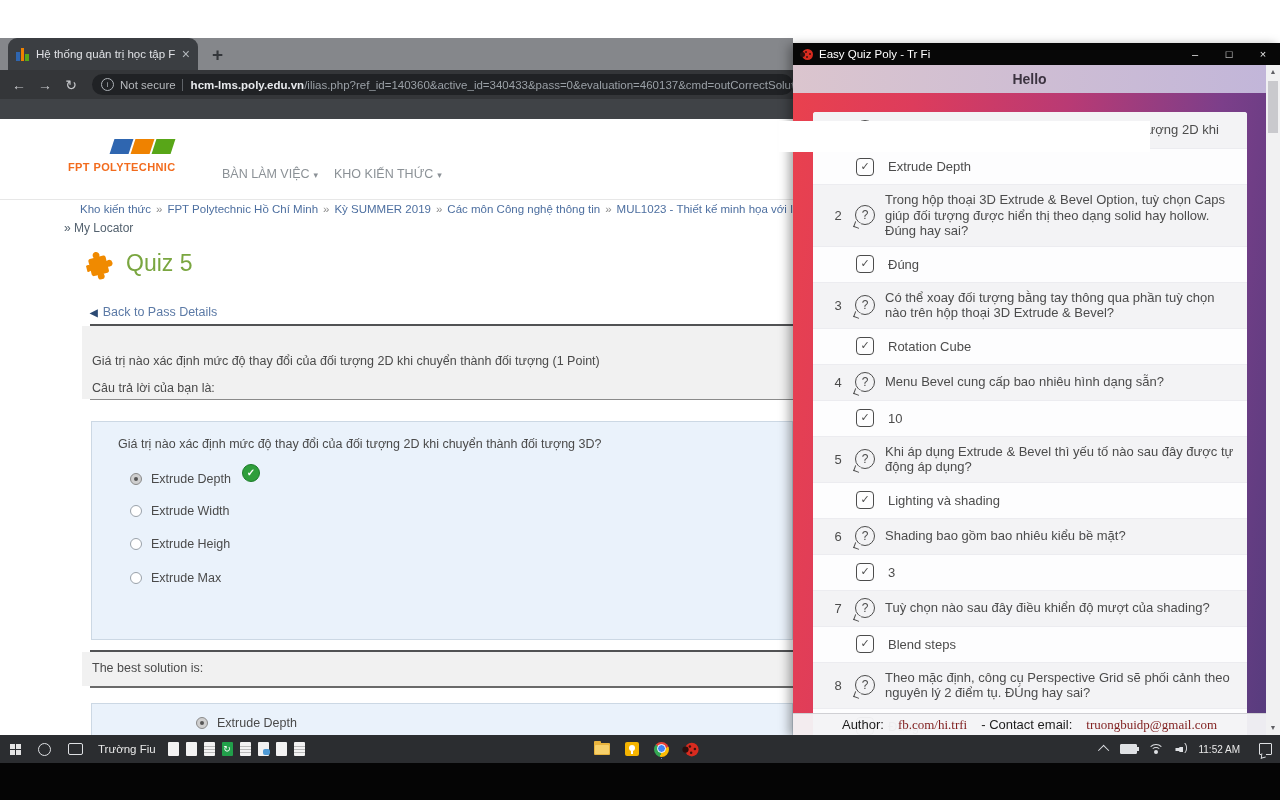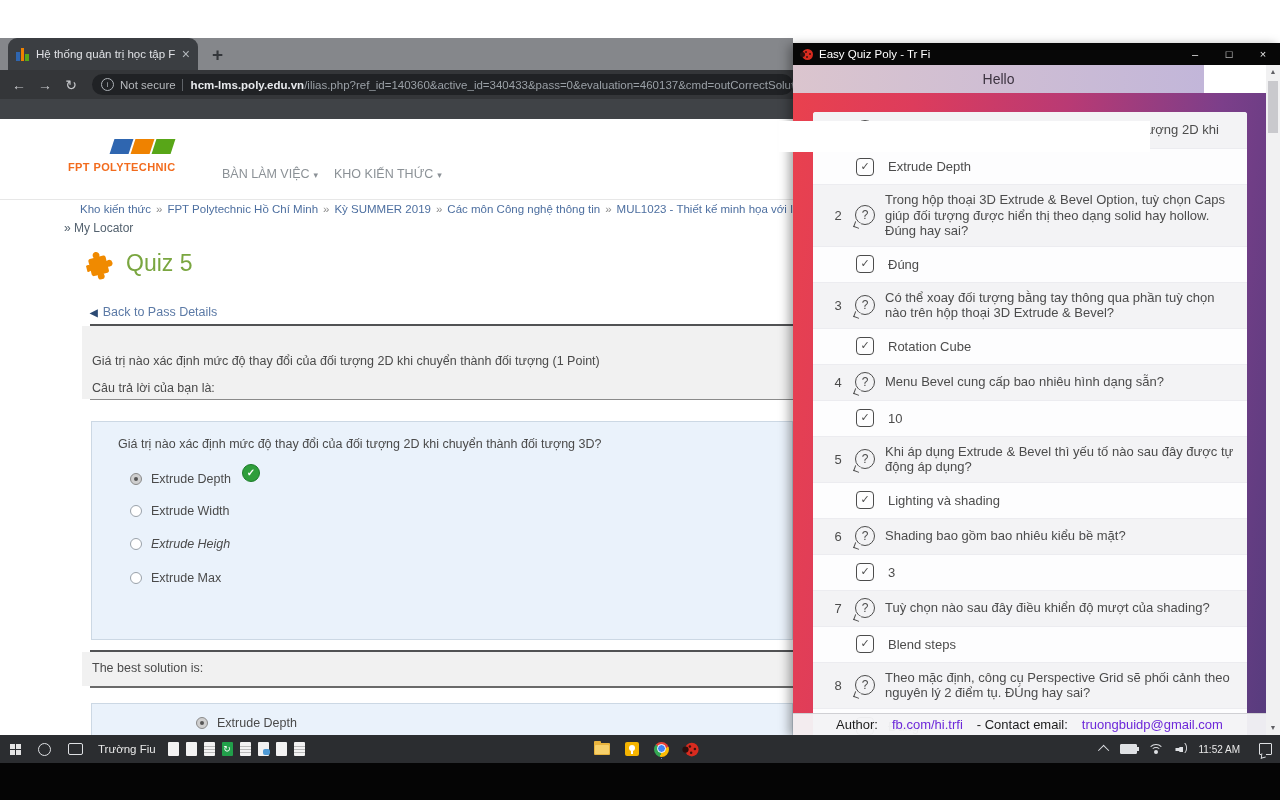--- a/index.html
+++ b/index.html
@@ -59,22 +59,22 @@
   #app{left:793px;top:43px;width:487px;height:692px;z-index:20;box-shadow:-4px 2px 10px rgba(0,0,0,.35);}
   #app-titlebar{left:0;top:0;width:487px;height:22px;background:#070707;display:flex;align-items:center;
     padding-left:7px;box-sizing:border-box;}
   #app-title{color:#fff;font-size:11.5px;margin-left:6px;}
   .winbtns{margin-left:auto;display:flex;}
   .winbtn{width:34px;height:22px;color:#e9e9e9;font-size:11px;text-align:center;line-height:22px;}
   .bug{width:13px;height:11px;position:relative;flex:0 0 auto;}
   .bug .body{position:absolute;left:2px;top:0;width:11px;height:11px;border-radius:50%;background:#d92b1f;}
   .bug .head{position:absolute;left:0;top:3px;width:5px;height:5px;border-radius:50%;background:#2b0f0d;}
   .bug .spot{position:absolute;width:2px;height:2px;border-radius:50%;background:#3a120f;}
-  #app-hello{left:0;top:22px;width:411px;height:28px;background:linear-gradient(90deg,#dbc5ce,#c2b6d9);
-    display:flex;align-items:center;justify-content:center;font-size:14px;color:#3c3340;}
+  #app-hello{left:0;top:22px;width:473px;height:28px;background:linear-gradient(90deg,#dbc5ce,#c2b6d9);
+    display:flex;align-items:center;justify-content:center;font-size:14px;color:#3c3340;font-weight:bold;}
   #app-content{left:0;top:50px;width:473px;height:642px;overflow:hidden;
     background:linear-gradient(97deg,#e9414e 0%,#dd3c5c 22%,#b93a74 50%,#7c3f8a 78%,#573c7e 100%);}
   #card{position:absolute;left:20px;top:19px;width:434px;background:#fdfdfe;border-radius:3px;overflow:hidden;}
   .qrow{display:grid;grid-template-columns:34px 30px 1fr;align-items:center;background:#f3f3f5;
     min-height:36px;padding:7px 10px 7px 8px;box-sizing:border-box;border-top:1px solid #ececf0;}
   .arow{display:flex;align-items:center;background:#fdfdfe;min-height:36px;
     padding:6px 10px 6px 43px;box-sizing:border-box;border-top:1px solid #ececf0;gap:14px;}
   #card > div:first-child{border-top:none;}
   .qnum{font-size:13px;color:#4c4c4c;text-align:center;}
   .qicon{width:20px;height:20px;border:1.6px solid #4c4c4c;border-radius:50%;position:relative;
@@ -82,21 +82,21 @@
   .qicon::after{content:'';position:absolute;left:-2px;bottom:-4px;width:5px;height:5px;
     background:inherit;border-left:1.6px solid #4c4c4c;border-bottom:1.6px solid #4c4c4c;
     transform:rotate(20deg);background:#f3f3f5;}
   .qtext{font-size:13px;color:#4c4c4c;line-height:15.5px;}
   .cbx{width:18px;height:18px;border:1.6px solid #4c4c4c;border-radius:4px;box-sizing:border-box;
     font-size:11px;color:#4c4c4c;text-align:center;line-height:15px;flex:0 0 auto;}
   .atext{font-size:13px;color:#4c4c4c;}
   #app-footer{left:0;top:670px;width:473px;height:22px;background:rgba(244,244,246,.96);
     border-top:1px solid #d0d0d4;box-sizing:border-box;display:flex;align-items:center;justify-content:center;
     font-size:13px;color:#1c1c1c;gap:14px;z-index:12;}
-  #app-footer a{color:#6d28d9;text-decoration:none;}
+  #app-footer a{color:#7f1d1d;text-decoration:none;font-family:Liberation Serif, serif;}
   #app-scroll{left:473px;top:22px;width:14px;height:670px;background:#f1f1f2;}
   .scr-arrow{position:absolute;left:0;width:14px;height:14px;color:#5f5f64;font-size:7px;
     text-align:center;line-height:14px;}
   #scr-thumb{position:absolute;left:2px;top:16px;width:10px;height:52px;background:#c9c9cd;}
   
   #taskbar{left:0;top:735px;width:1280px;height:28px;background:#2b2d30;z-index:60;}
   #tb-left{position:absolute;left:0;top:0;height:28px;display:flex;align-items:center;}
   .start{margin-left:10px;display:grid;grid-template-columns:5px 5px;grid-template-rows:5px 5px;gap:1px;}
   .start i{background:#e4e4e4;display:block;}
   .cortana{width:13px;height:13px;border:1.8px solid #dfe1e4;border-radius:50%;margin-left:17px;box-sizing:border-box;}
@@ -206,21 +206,21 @@
     <div id="options-list">
         <div class="opt" style="left: 38px; top: 48px;">
           <span class="radio sel"></span>
           <span class="optlabel">Extrude Depth</span>
           <span class="okbadge">✓</span>
         </div>
         <div class="opt" style="left: 38px; top: 81.5px;">
           <span class="radio"></span>
           <span class="optlabel">Extrude Width</span>
         </div>
-        <div class="opt" style="left: 38px; top: 115px; font-style: italic;">
+        <div class="opt" style="left: 38px; top: 115px;">
           <span class="radio"></span>
           <span class="optlabel">Extrude Heigh</span>
         </div>
         <div class="opt" style="left: 38px; top: 148.5px;">
           <span class="radio"></span>
           <span class="optlabel">Extrude Max</span>
         </div>
       </div>
   </div>
 

